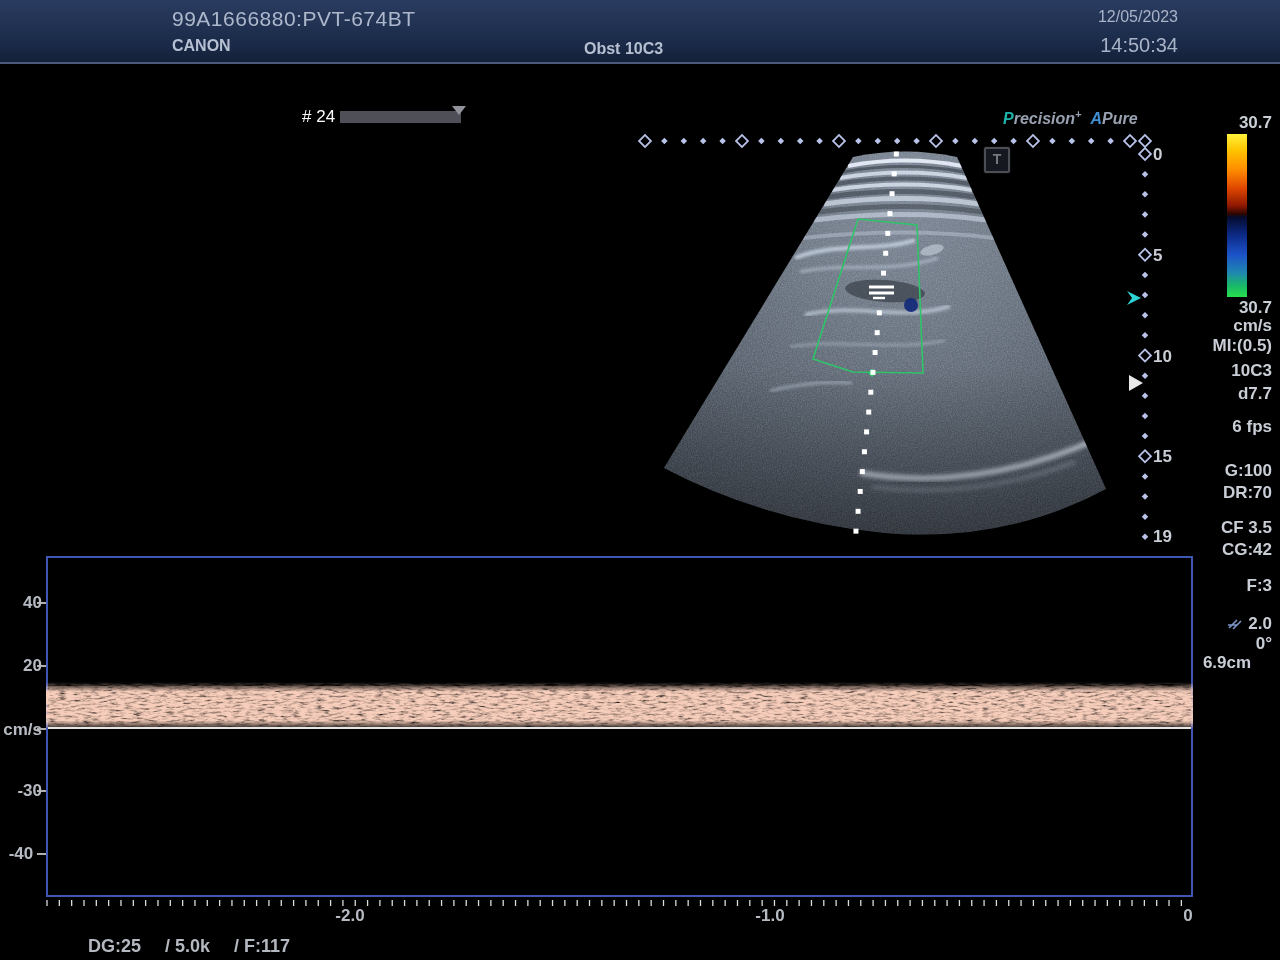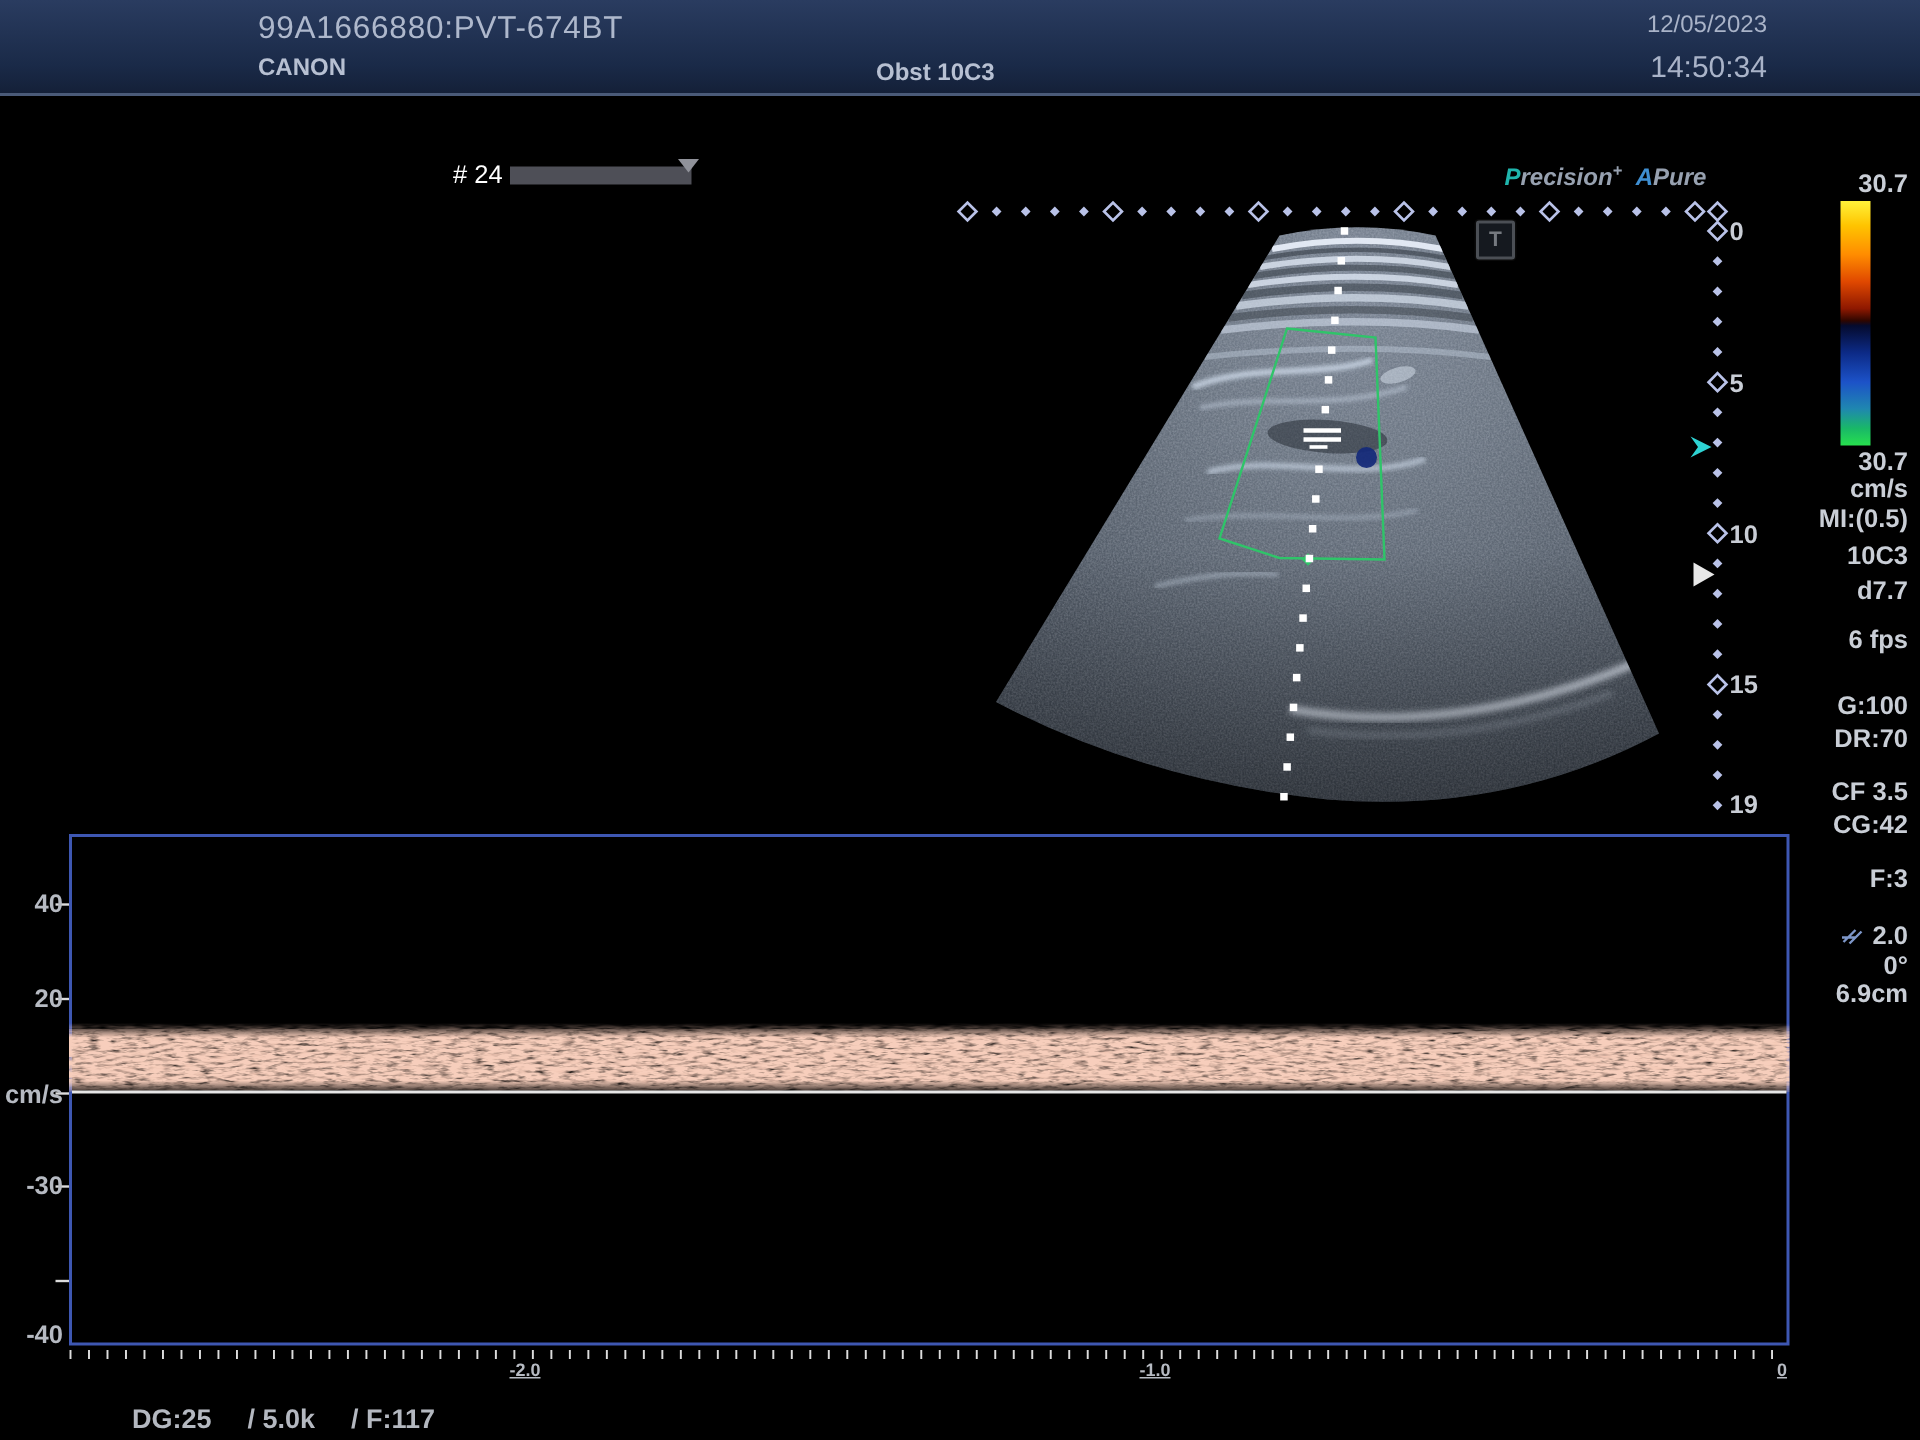--- a/index.html
+++ b/index.html
@@ -33,21 +33,21 @@
   
   .rp{position:absolute;right:8px;width:90px;text-align:right;font-size:17px;font-weight:700;color:#c9ced6;z-index:3;}
   #colorbar{right:33px;top:134px;width:20px;height:163px;z-index:3;
      background:linear-gradient(#fff23a 0%,#ffc400 10%,#ff8c00 22%,#e04800 33%,#8e1800 44%,#2e0600 49%,
                 #050b2e 51%,#0c2a86 62%,#1c52c8 74%,#1f87b0 85%,#19b868 93%,#27e04e 100%);}
   
   .depth-lb{position:absolute;left:1153px;width:40px;font-size:17px;font-weight:700;color:#c9cdd5;z-index:3;}
   
   #spec-box{left:46px;top:556px;width:1147px;height:341px;border:2px solid #3e57b2;box-sizing:border-box;z-index:1;}
   .ylb{position:absolute;left:0;width:42px;text-align:right;font-size:17px;font-weight:700;color:#b6bac2;z-index:3;}
-  .xlb{position:absolute;top:906px;width:60px;text-align:center;font-size:12px;font-weight:700;color:#b6bac2;z-index:3;text-decoration:underline;}
+  .xlb{position:absolute;top:906px;width:60px;text-align:center;font-size:17px;font-weight:700;color:#b6bac2;z-index:3;}
   #spec-footer{left:88px;top:936px;font-size:18px;font-weight:700;color:#b4b8c0;z-index:3;}
   #spec-footer span{margin-right:24px;}
   
   #t-marker{left:984px;top:147px;width:22px;height:22px;border:2px solid #4b4f55;border-radius:2px;
      background:#15191f;color:#75797f;font-size:14px;font-weight:700;text-align:center;line-height:21px;z-index:3;
      box-shadow:0 0 0 1px #0a0a0a;}
   #overlay{position:absolute;left:0;top:0;z-index:2;pointer-events:none;}
   .icn{vertical-align:-2px;margin-right:4px;}
 </style>
 </head>
@@ -366,33 +366,33 @@
 <div class="rp" style="top:483px;">DR:70</div>
 <div class="rp" style="top:518px;">CF 3.5</div>
 <div class="rp" style="top:540px;">CG:42</div>
 <div class="rp" style="top:576px;">F:3</div>
 <div class="rp" style="top:614px;">
   <svg class="icn" width="18" height="15" viewBox="0 0 18 15">
     <path d="M3 12 L11 4 M7 13 L15 5 M2 9 L11 9" stroke="#7d96c8" stroke-width="1.6" fill="none"></path>
   </svg><span>2.0</span>
 </div>
 <div class="rp" style="top:634px;">0°</div>
-<div class="rp" style="top:653px;">6.9cm</div>
+<div class="rp" style="top:653px;text-align:center;">6.9cm</div>
 
 <div class="depth-lb" style="top:145px;">0</div>
 <div class="depth-lb" style="top:246px;">5</div>
 <div class="depth-lb" style="top:347px;">10</div>
 <div class="depth-lb" style="top:447px;">15</div>
 <div class="depth-lb" style="top:527px;">19</div>
 
 <div id="spec-box" class="abs"></div>
 <div class="ylb" style="top:593px;">40</div>
 <div class="ylb" style="top:656px;">20</div>
 <div class="ylb" style="top:720px;">cm/s</div>
 <div class="ylb" style="top:781px;">-30</div>
-<div class="ylb" style="top:880px;">-40</div>
+<div class="ylb" style="top:844px;text-align:center;">-40</div>
 <div class="xlb" style="left:320px;">-2.0</div>
 <div class="xlb" style="left:740px;">-1.0</div>
 <div class="xlb" style="left:1158px;">0</div>
 
 <div id="spec-footer" class="abs">
   <span>DG:25</span><span>/ 5.0k</span><span>/ F:117</span>
 </div>
 
 </body></html>

